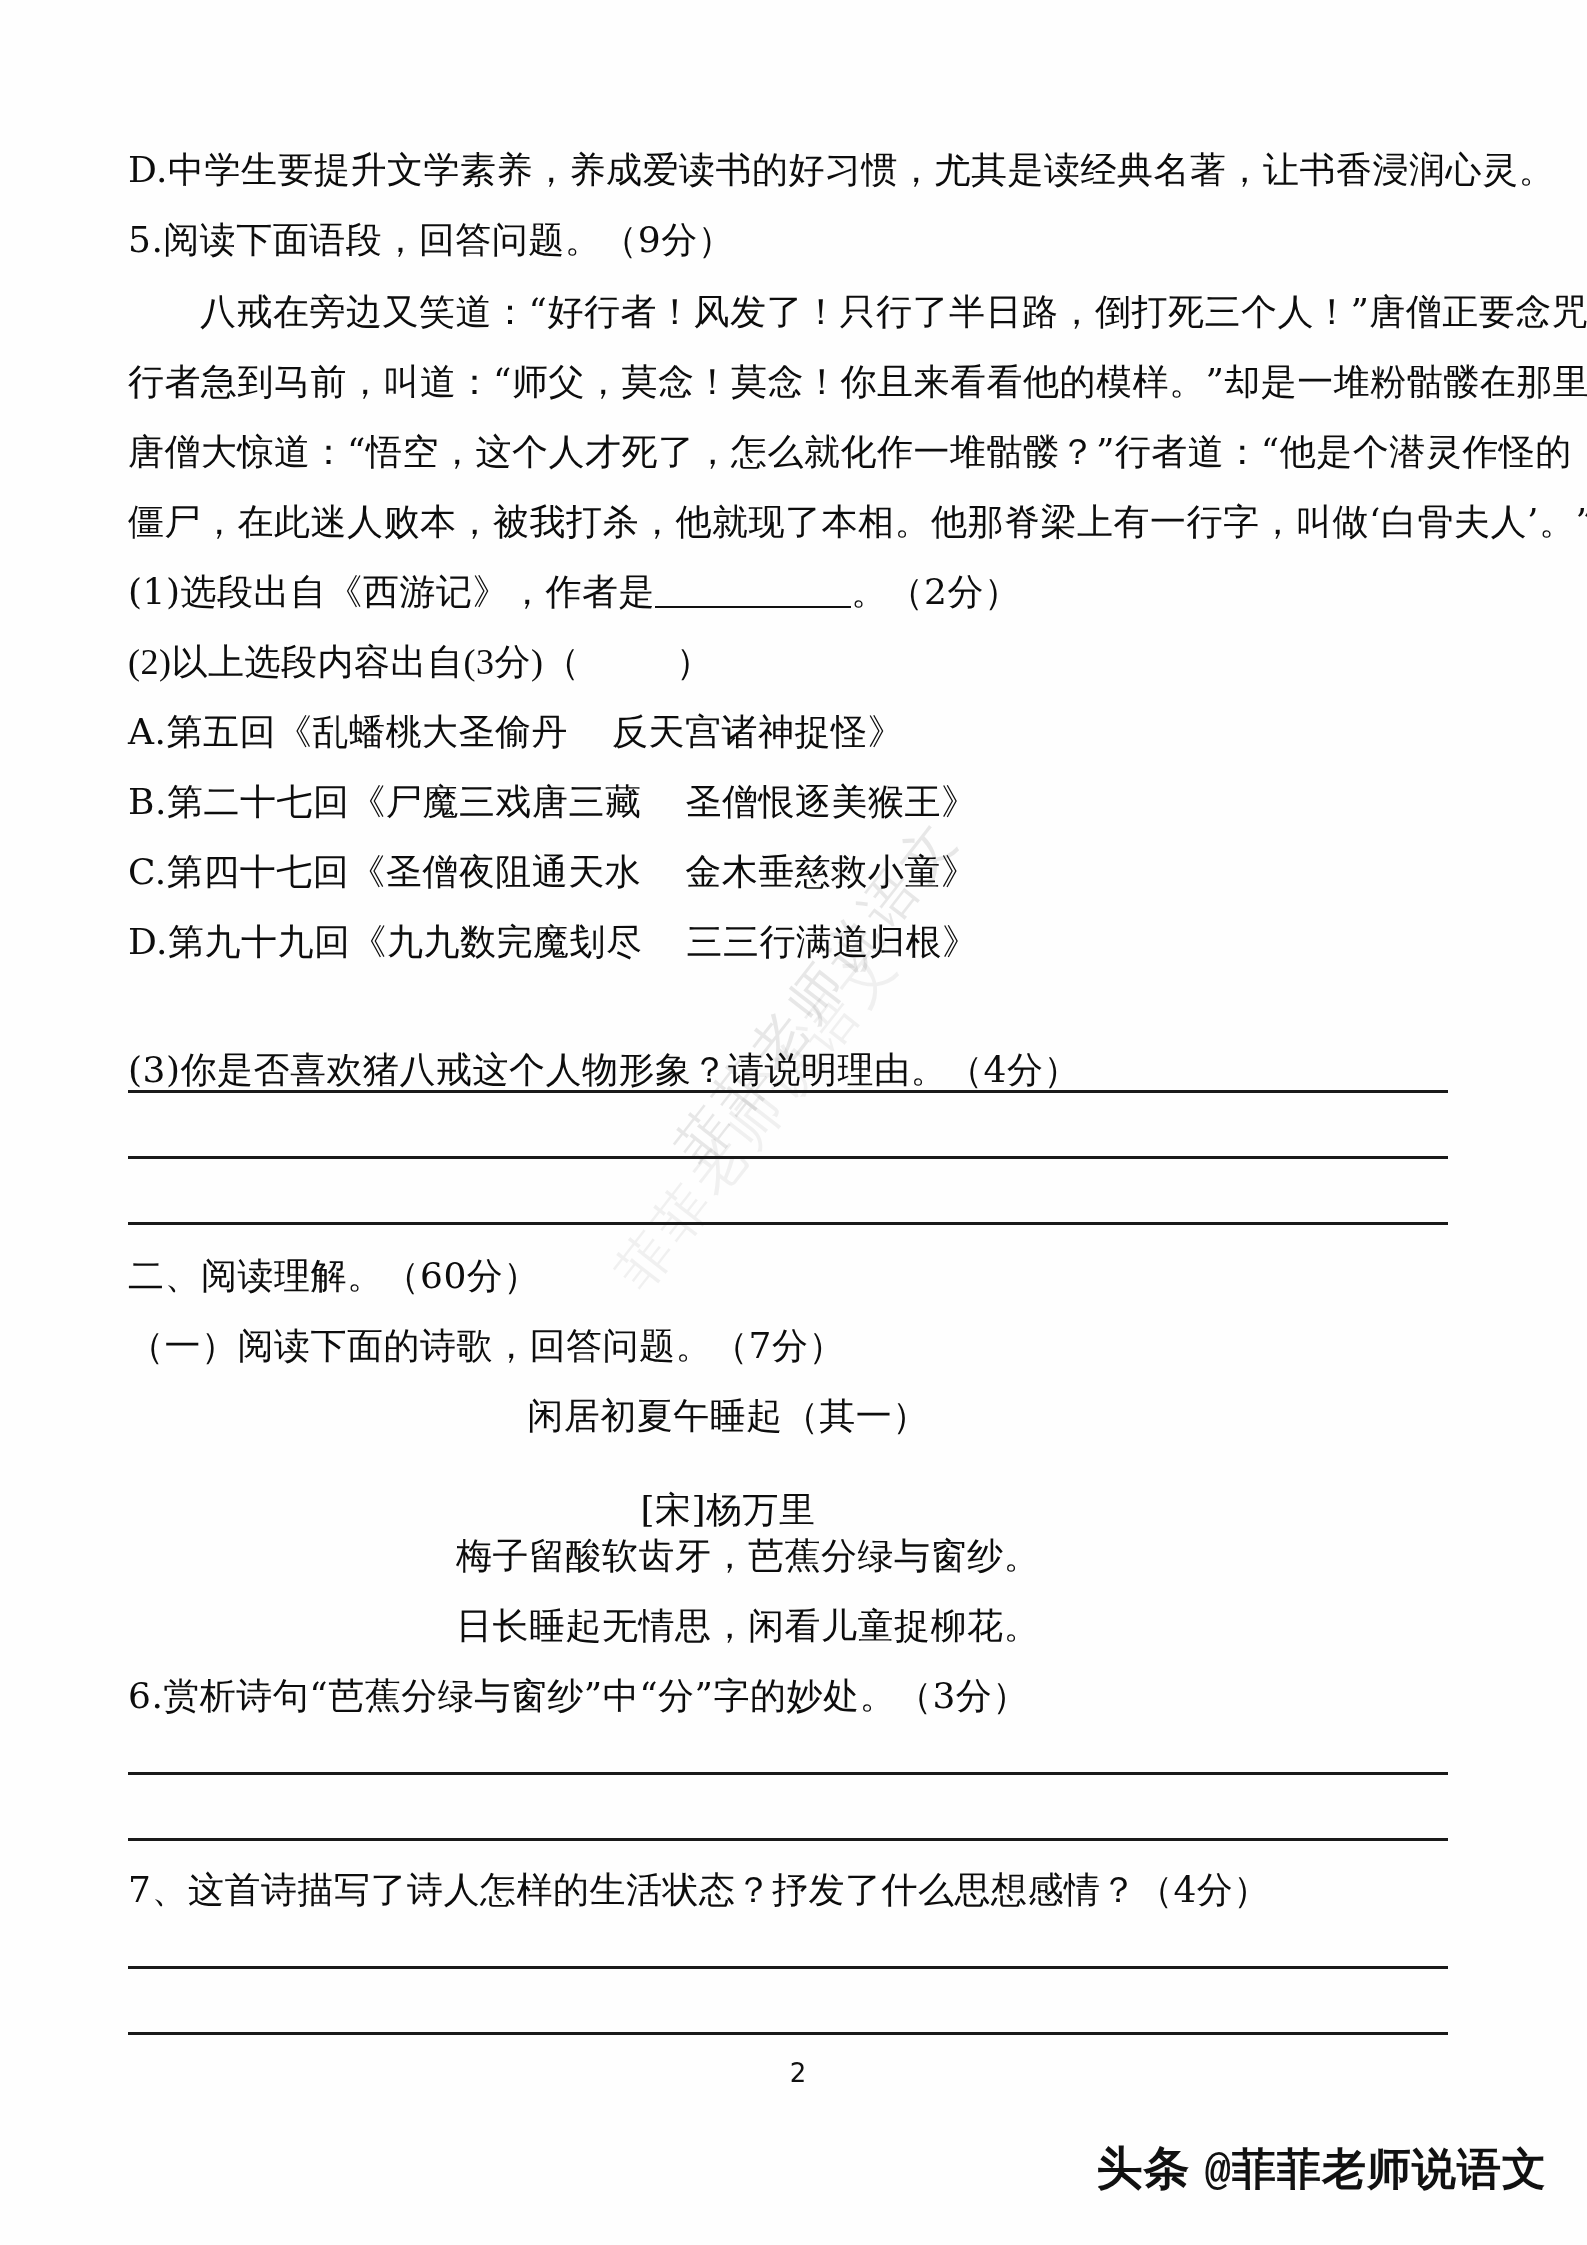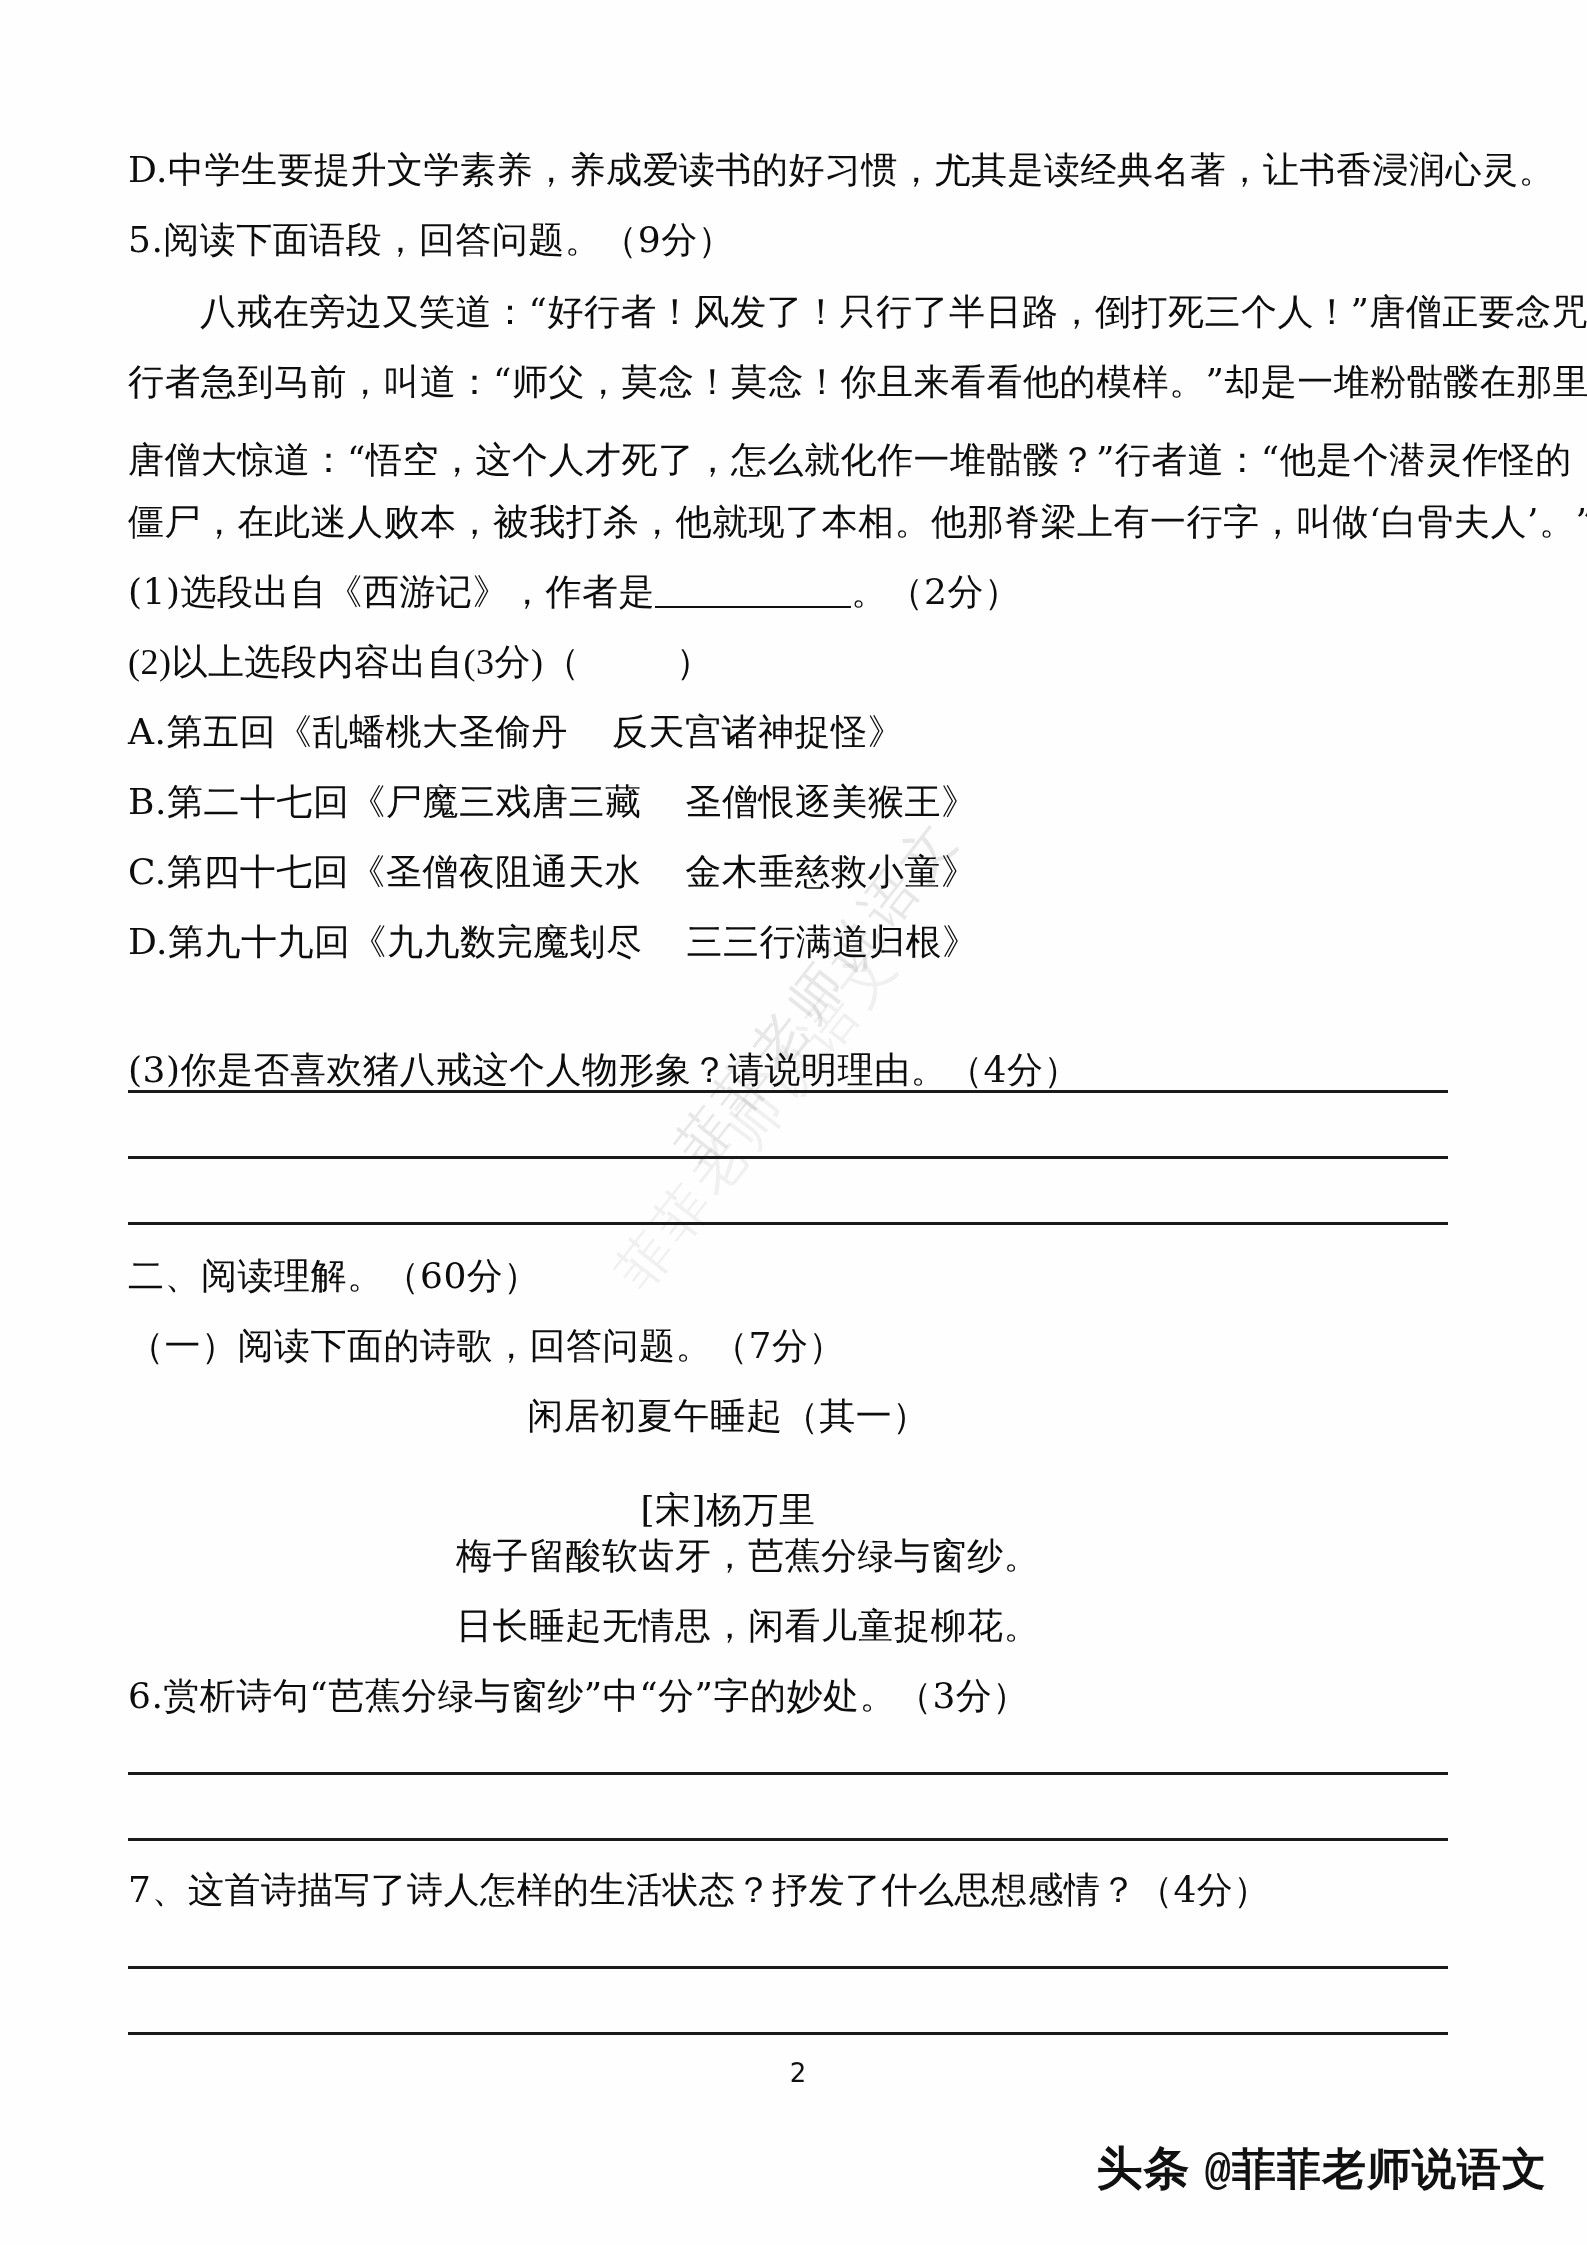--- a/index.html
+++ b/index.html
@@ -116,21 +116,21 @@
   <div class="watermark" style="left:600px; top:1260px; opacity:0.05;">菲菲老师说语文</div>
 
   <div id="content">
 
     <div class="line abs" style="top:152px;">D.中学生要提升文学素养，养成爱读书的好习惯，尤其是读经典名著，让书香浸润心灵。</div>
 
     <div class="line abs" style="top:222px;">5.阅读下面语段，回答问题。（9分）</div>
 
     <div class="line abs indent2" style="top:294px;">八戒在旁边又笑道：“好行者！风发了！只行了半日路，倒打死三个人！”唐僧正要念咒，</div>
     <div class="line abs" style="top:364px;">行者急到马前，叫道：“师父，莫念！莫念！你且来看看他的模样。”却是一堆粉骷髅在那里。</div>
-    <div class="line abs" style="top:434px;margin-top:8px;">唐僧大惊道：“悟空，这个人才死了，怎么就化作一堆骷髅？”行者道：“他是个潜灵作怪的</div>
+    <div class="line abs" style="top:434px;">唐僧大惊道：“悟空，这个人才死了，怎么就化作一堆骷髅？”行者道：“他是个潜灵作怪的</div>
     <div class="line abs" style="top:504px;">僵尸，在此迷人败本，被我打杀，他就现了本相。他那脊梁上有一行字，叫做‘白骨夫人’。”</div>
 
     <div class="line abs" style="top:574px;">
       <span>(1)选段出自《西游记》，作者是</span><span class="blank blank-author"></span><span>。（2分）</span>
     </div>
 
     <div class="line abs" style="top:644px;font-family:Liberation Serif, serif;">
       <span>(2)以上选段内容出自(3分)（</span><span class="paren-gap"></span><span>）</span>
     </div>
 

